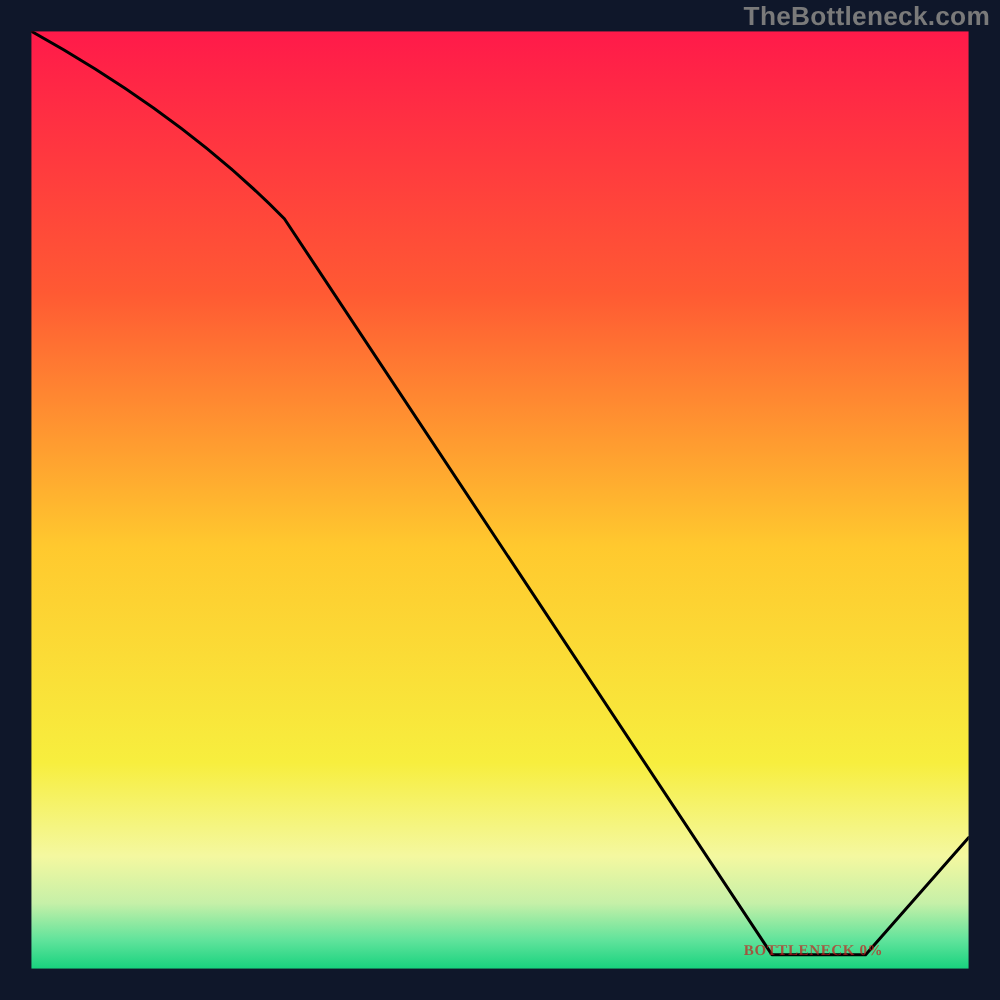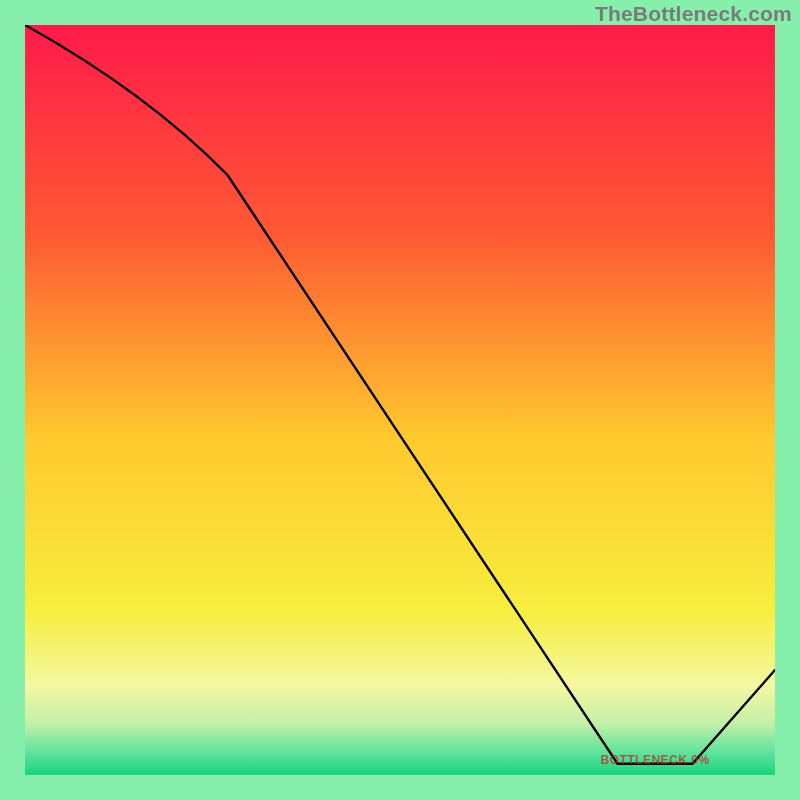--- a/index.html
+++ b/index.html
@@ -8,21 +8,21 @@
     width: 800px;
     height: 800px;
     background: #000;
     overflow: hidden;
     font-family: Arial, Helvetica, sans-serif;
   }
   .container {
     position: relative;
     width: 800px;
     height: 800px;
-    background: #86efac;
+    background: #0f172a;
   }
   .watermark {
     position: absolute;
     top: 2px;
     right: 8px;
     color: #7a7a7a;
     font-size: 21px;
     font-weight: bold;
     letter-spacing: 0.2px;
     z-index: 20;
@@ -39,27 +39,28 @@
     position: absolute;
     left: 0;
     top: 0;
     width: 100%;
     height: 100%;
   }
   .zone-label {
     position: absolute;
     left: 0;
     width: 100%;
-    text-align: center;
+    text-align: left;
     font-size: 12px;
     font-weight: bold;
     color: rgba(200, 30, 30, 0.7);
     letter-spacing: 0.5px;
     z-index: 15;
     pointer-events: none;
+    font-family: Liberation Serif, serif;
   }
 </style>
 </head>
 <body>
 
 <div class="container">
   <div class="watermark">TheBottleneck.com</div>
 
   <div class="plot-frame">
     <svg class="plot-inner" viewBox="0 0 750 750" preserveAspectRatio="none">

